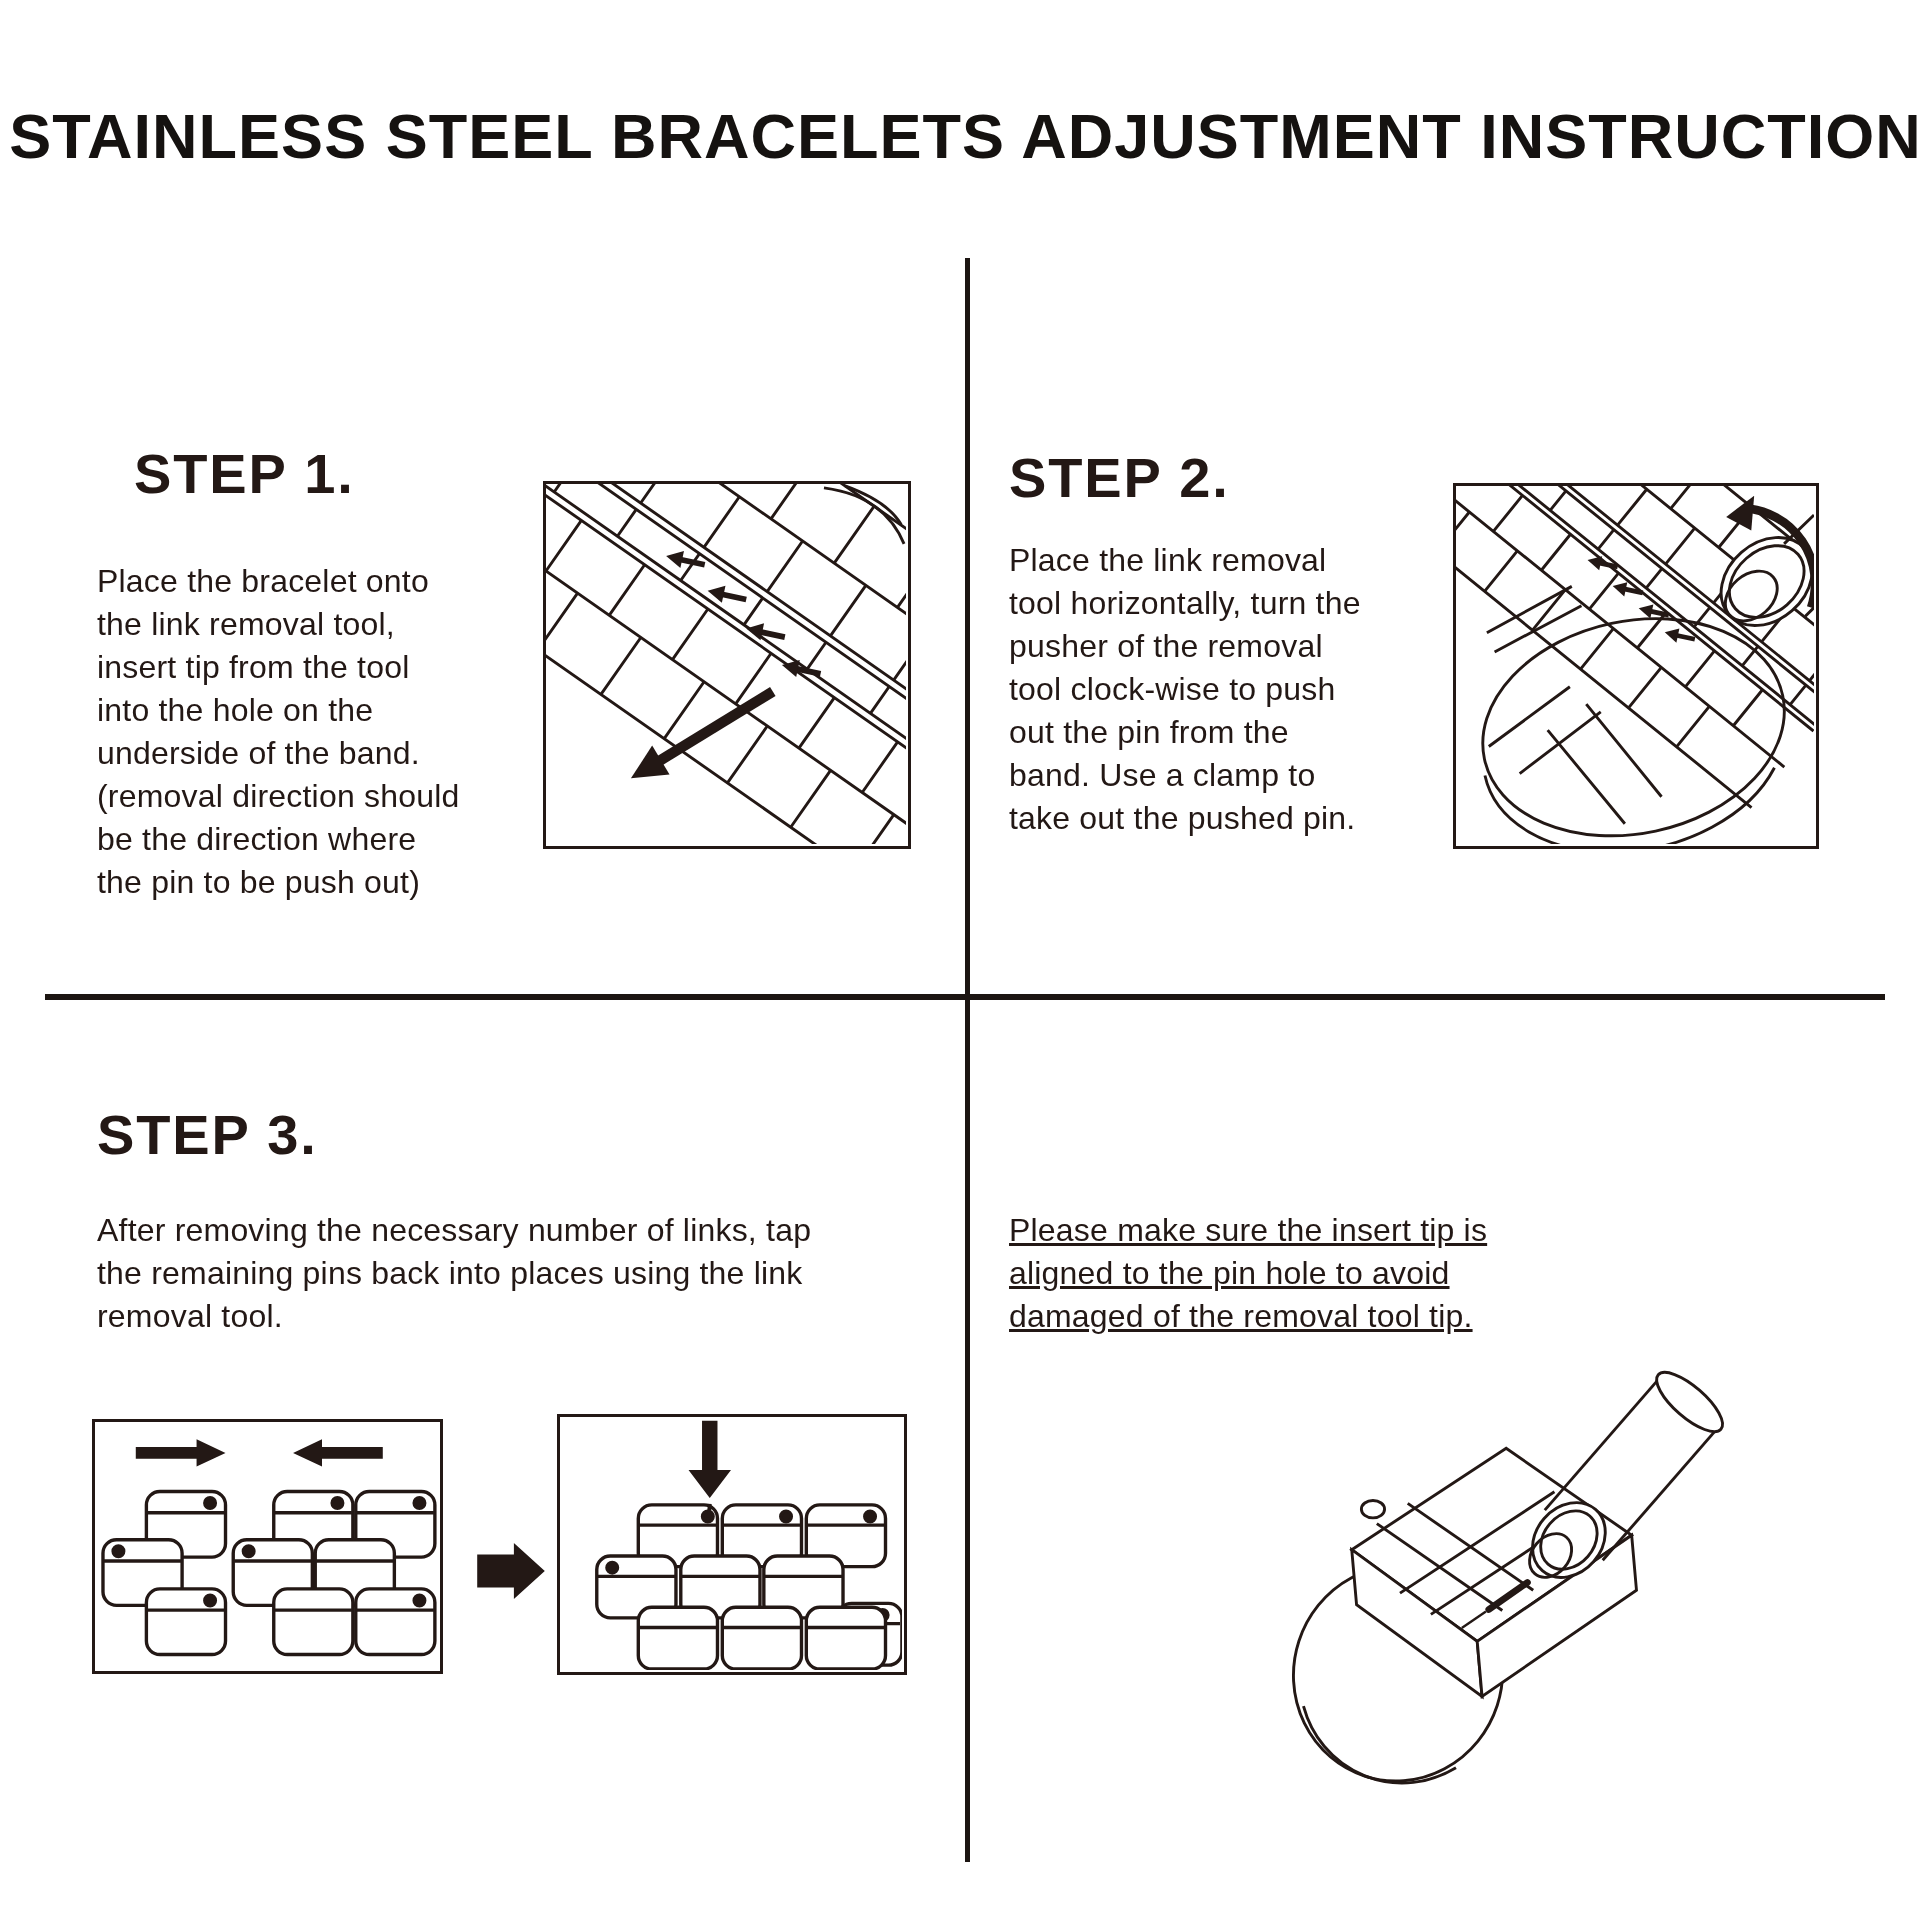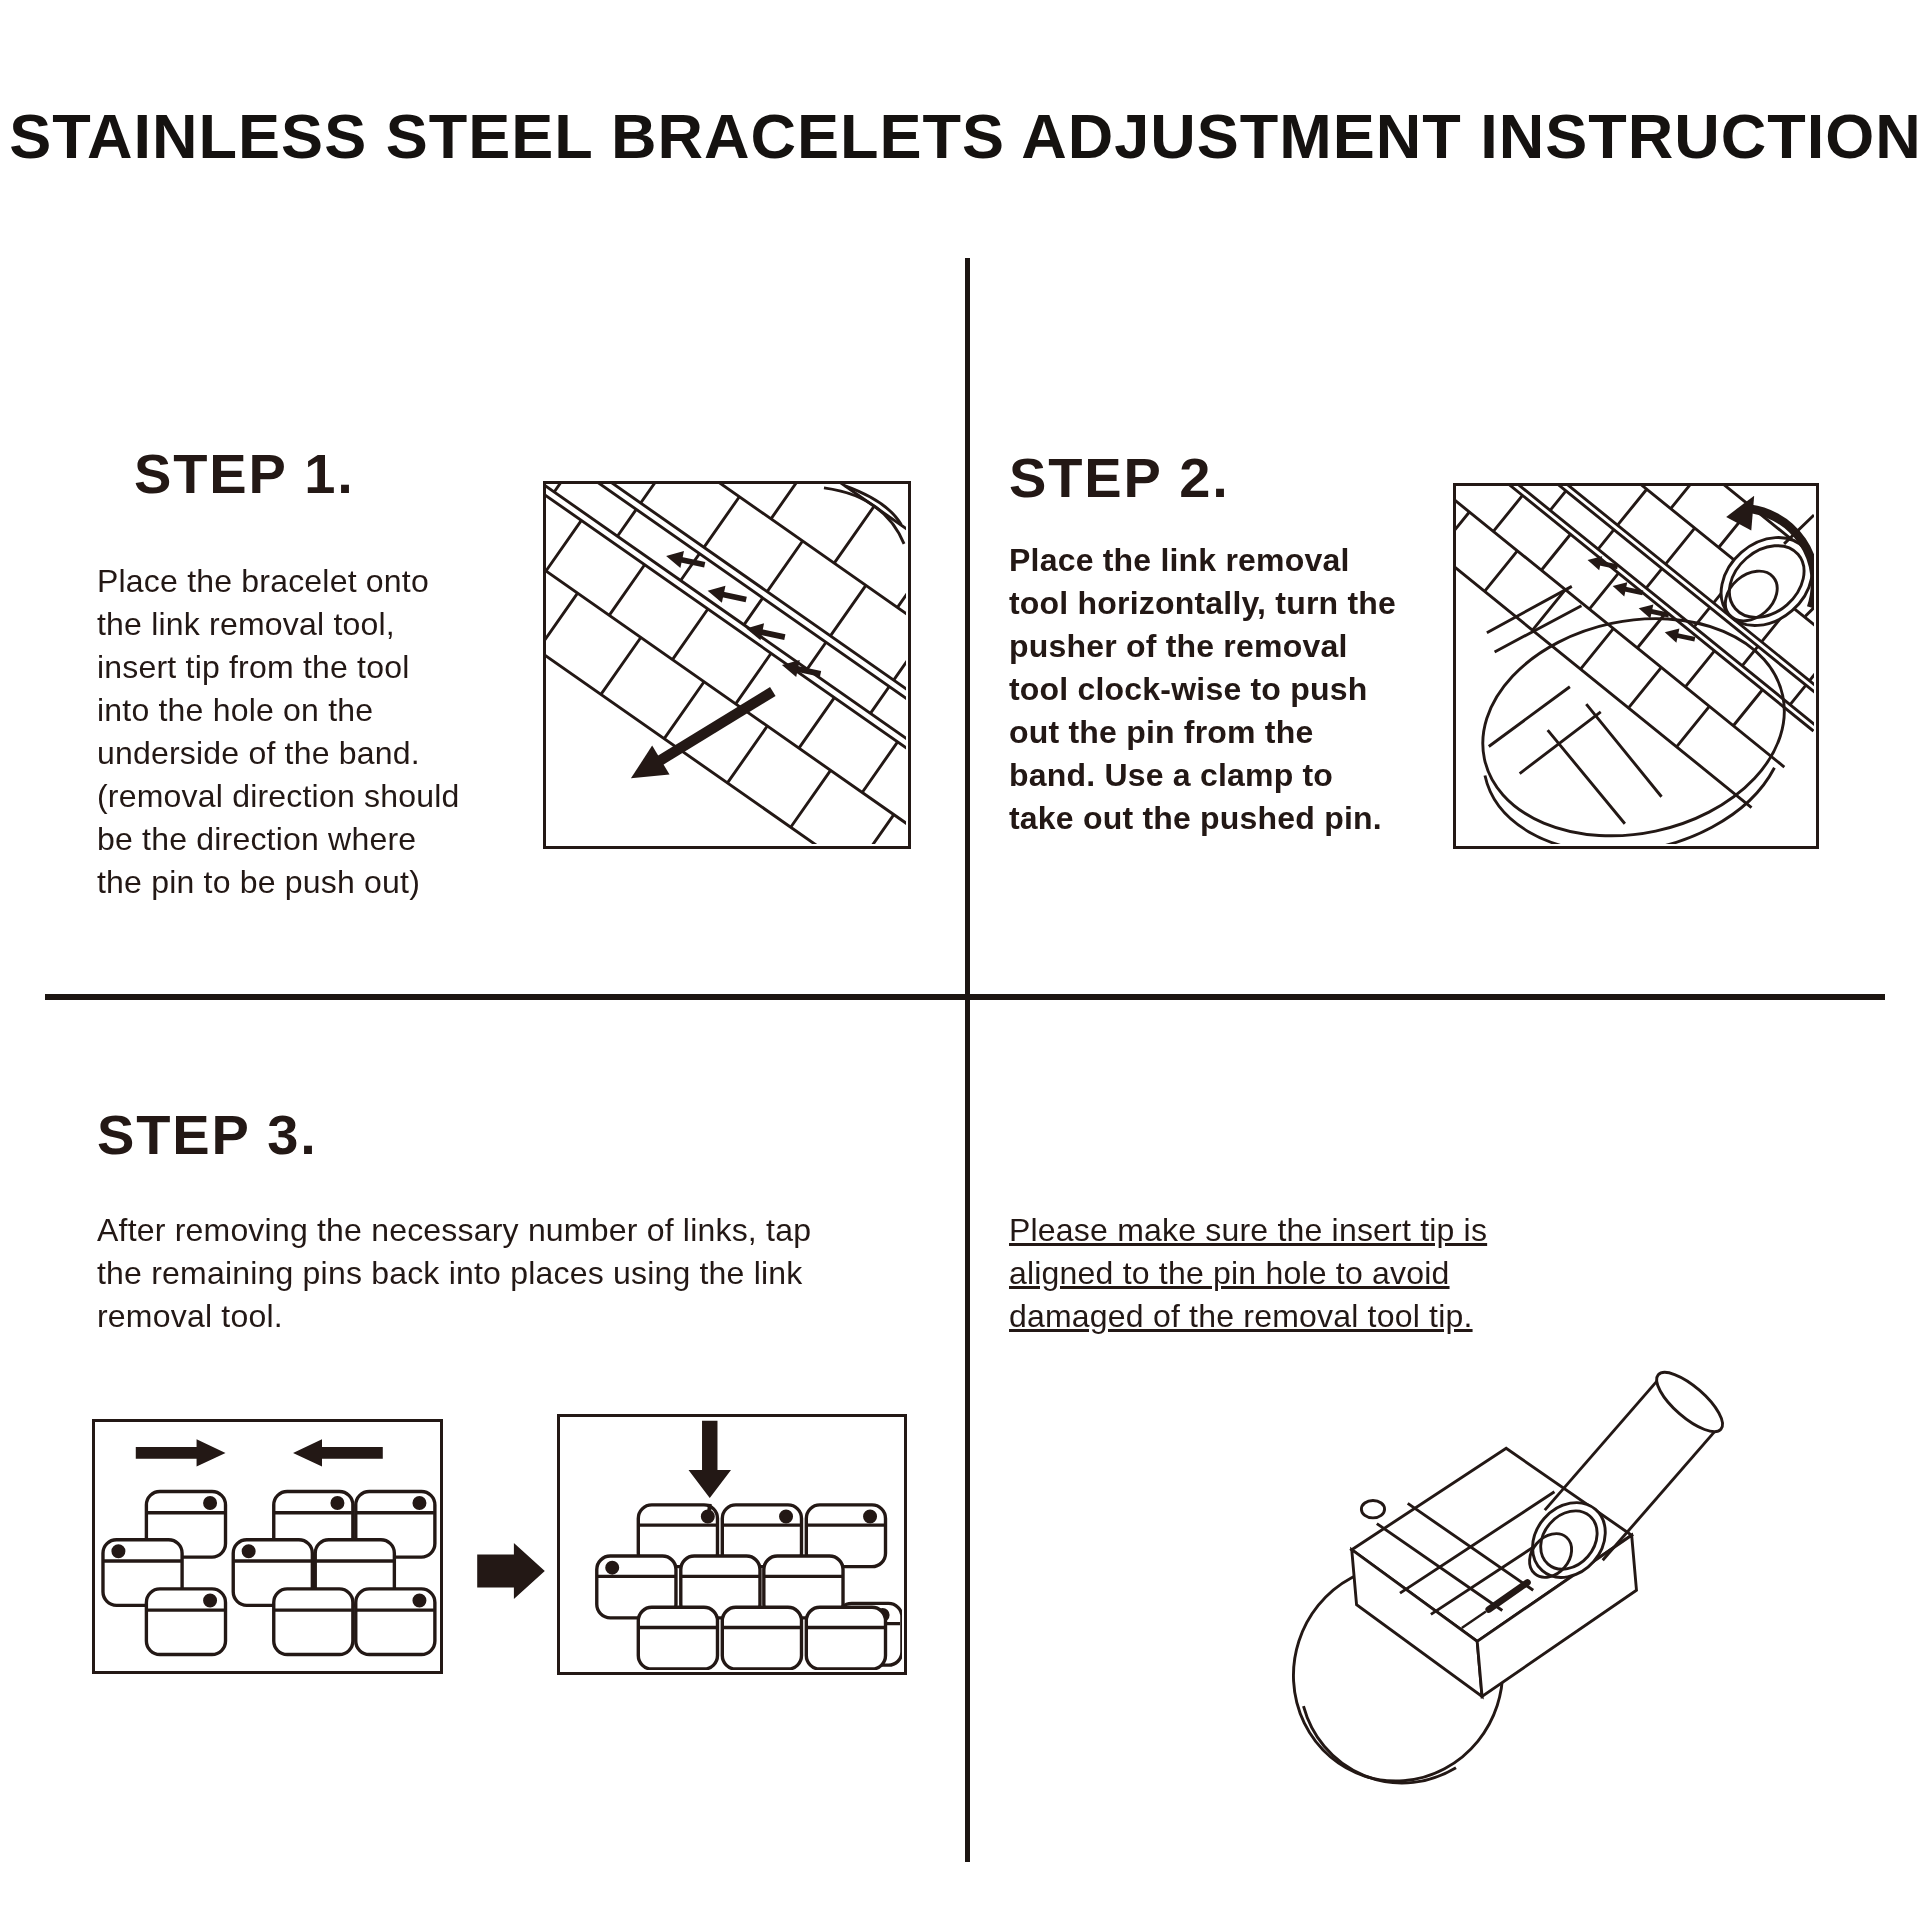--- a/index.html
+++ b/index.html
@@ -7,21 +7,21 @@
         font-family:"Liberation Sans", sans-serif;color:#231815;}
   .title{position:absolute;left:0;top:100px;width:1931px;text-align:center;
          font-size:63px;font-weight:bold;letter-spacing:1px;color:#151210;white-space:nowrap;}
   .divider-v{position:absolute;left:965px;top:258px;width:4.8px;height:1604px;background:#1c1512;}
   .divider-h{position:absolute;left:45px;top:994px;width:1840px;height:5.8px;background:#1c1512;}
   .step-heading{position:absolute;font-size:56px;font-weight:bold;letter-spacing:1.9px;
                 color:#231815;white-space:nowrap;line-height:1;}
   .step-body{position:absolute;font-size:32px;line-height:43px;color:#231815;
              white-space:pre-line;letter-spacing:0.2px;}
   #h1{left:114px;top:446px;margin-left:20px;} #p1{left:97px;top:560px;width:618px;}
-  #h2{left:1009px;top:450px;} #p2{left:1009px;top:539px;width:618px;font-weight:bold;}
+  #h2{left:1009px;top:450px;} #p2{left:1009px;top:539px;width:618px;}
   #h3{left:97px;top:1107px;} #p3{left:97px;top:1209px;width:888px;}
   #h4{left:1009px;top:1107px;} #p4{left:1009px;top:1209px;width:734px;text-decoration:underline;}
   .illus-box{position:absolute;border:3.9px solid #231815;background:#fff;box-sizing:border-box;}
   #b1{left:543px;top:481px;width:368px;height:368px;}
   #b2{left:1453px;top:483px;width:366px;height:366px;}
   #b3L{left:92px;top:1419px;width:351px;height:255px;}
   #b3R{left:557px;top:1414px;width:350px;height:261px;}
   .abs{position:absolute;}
   svg{display:block;}
 </style>

